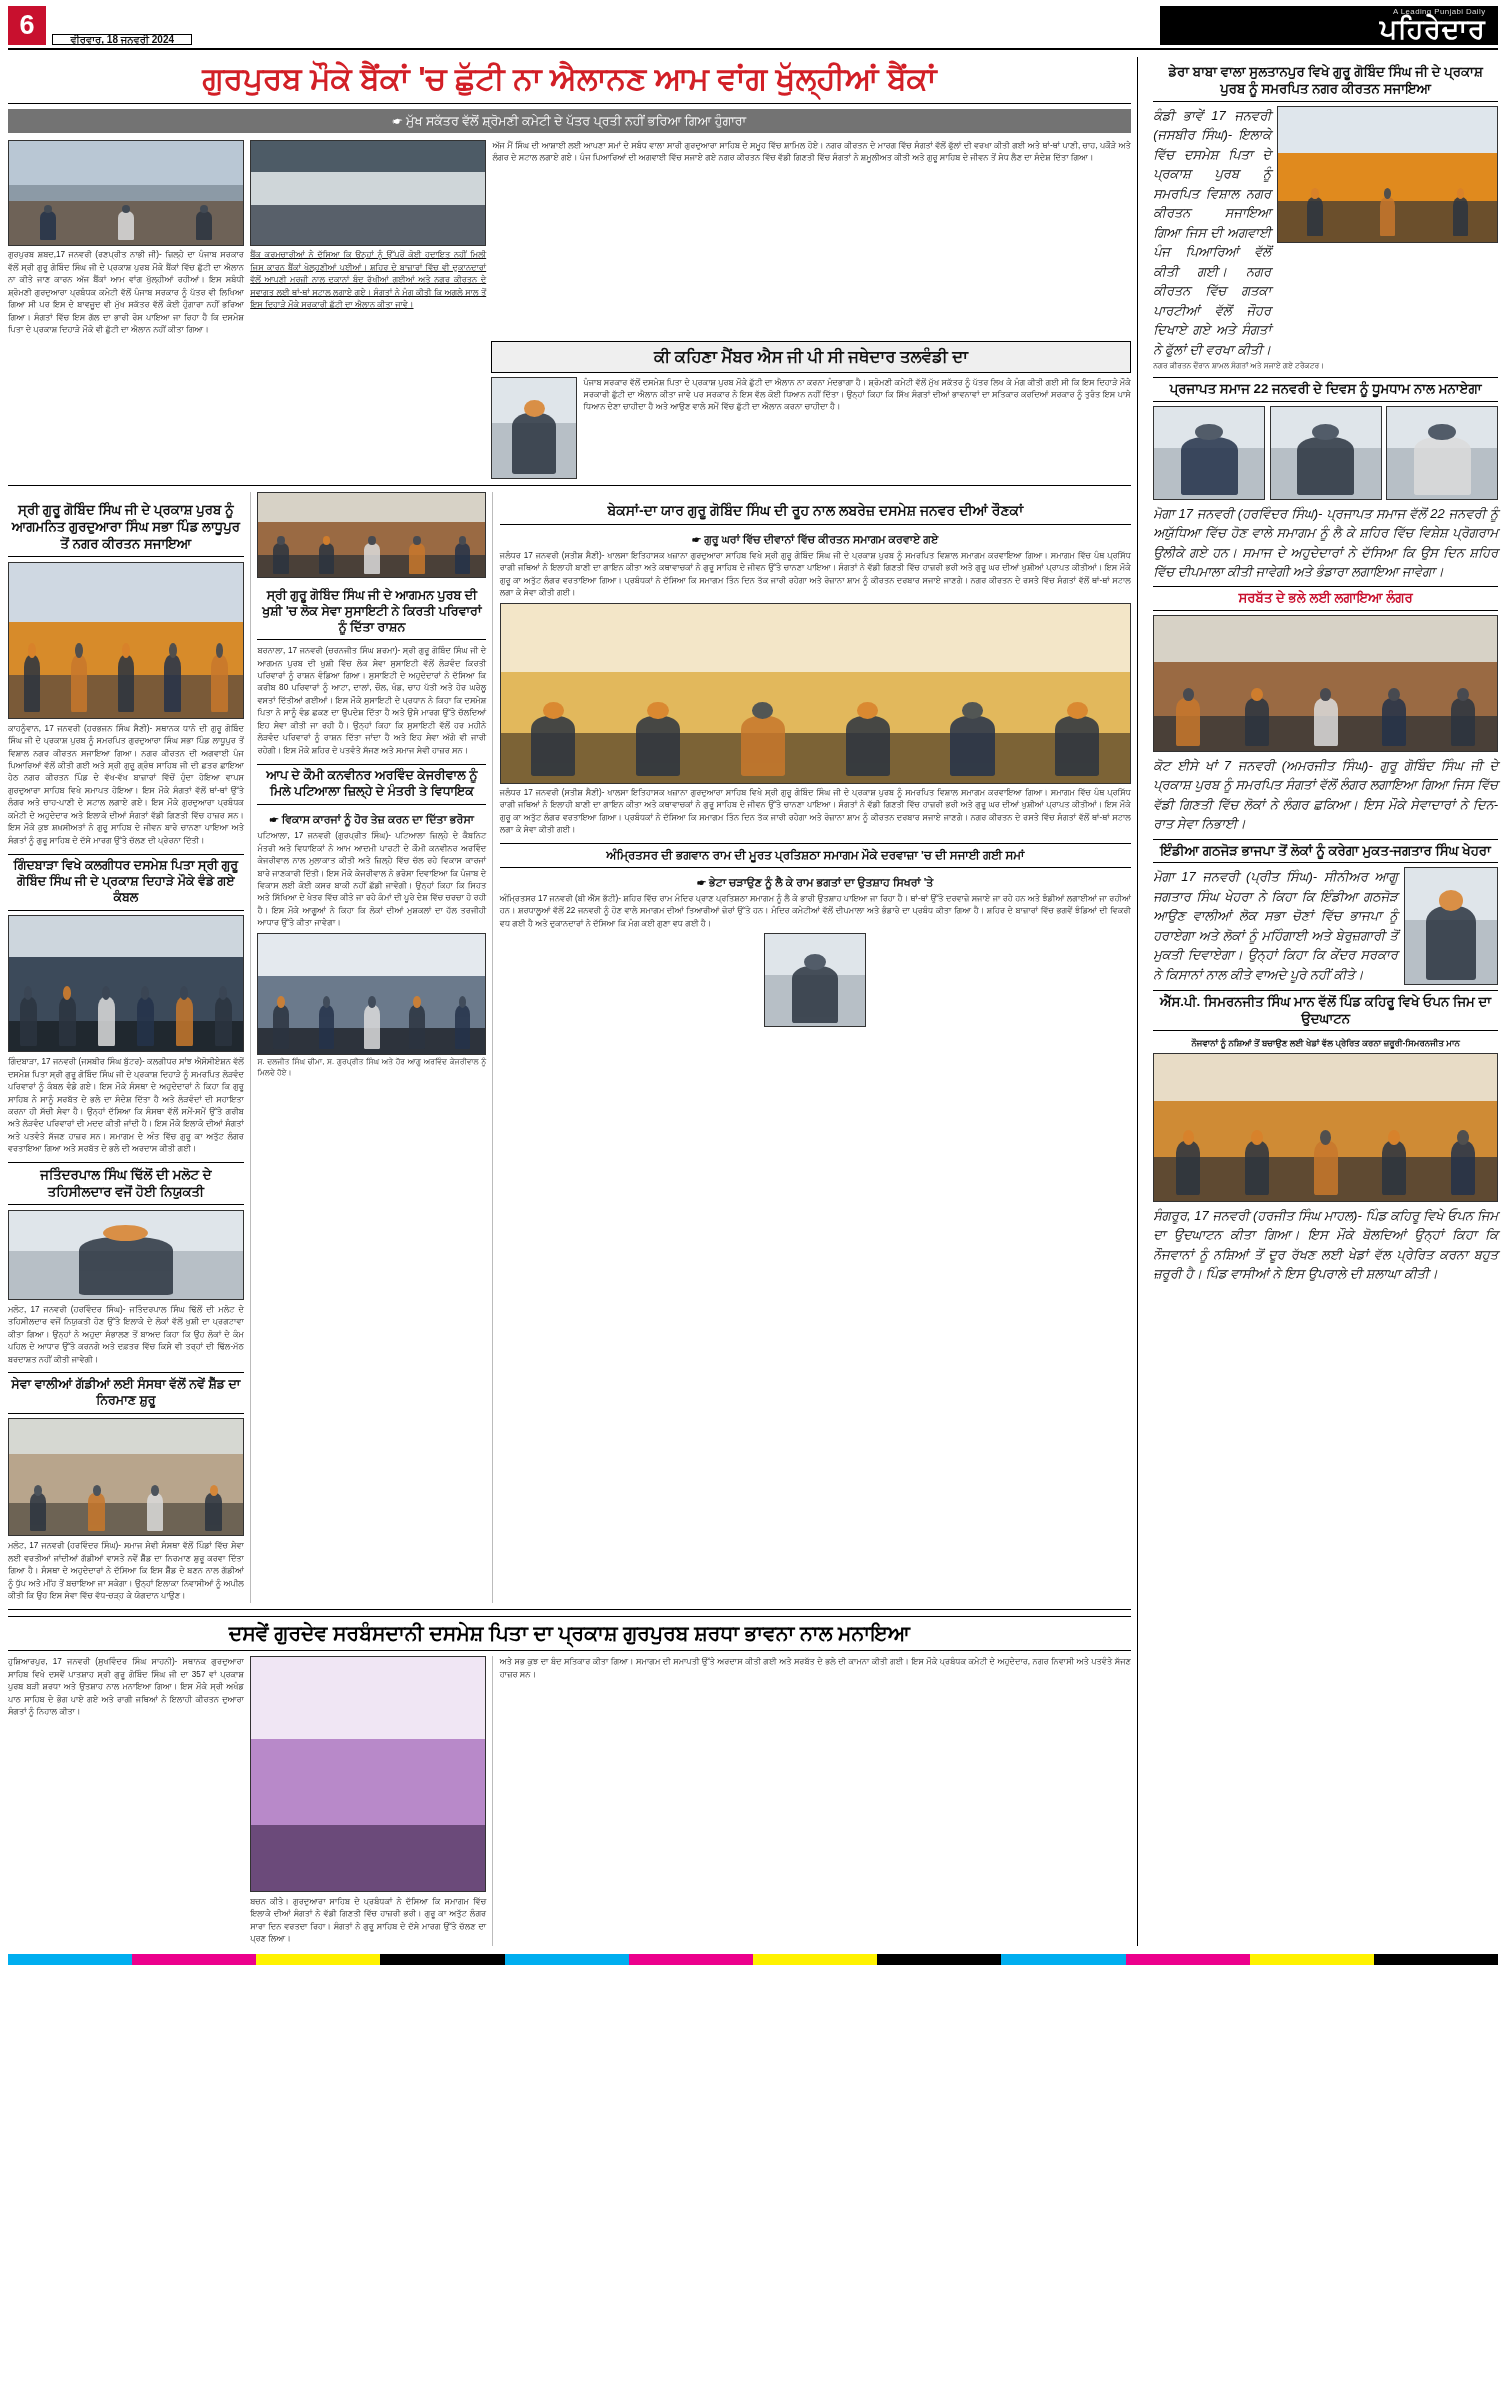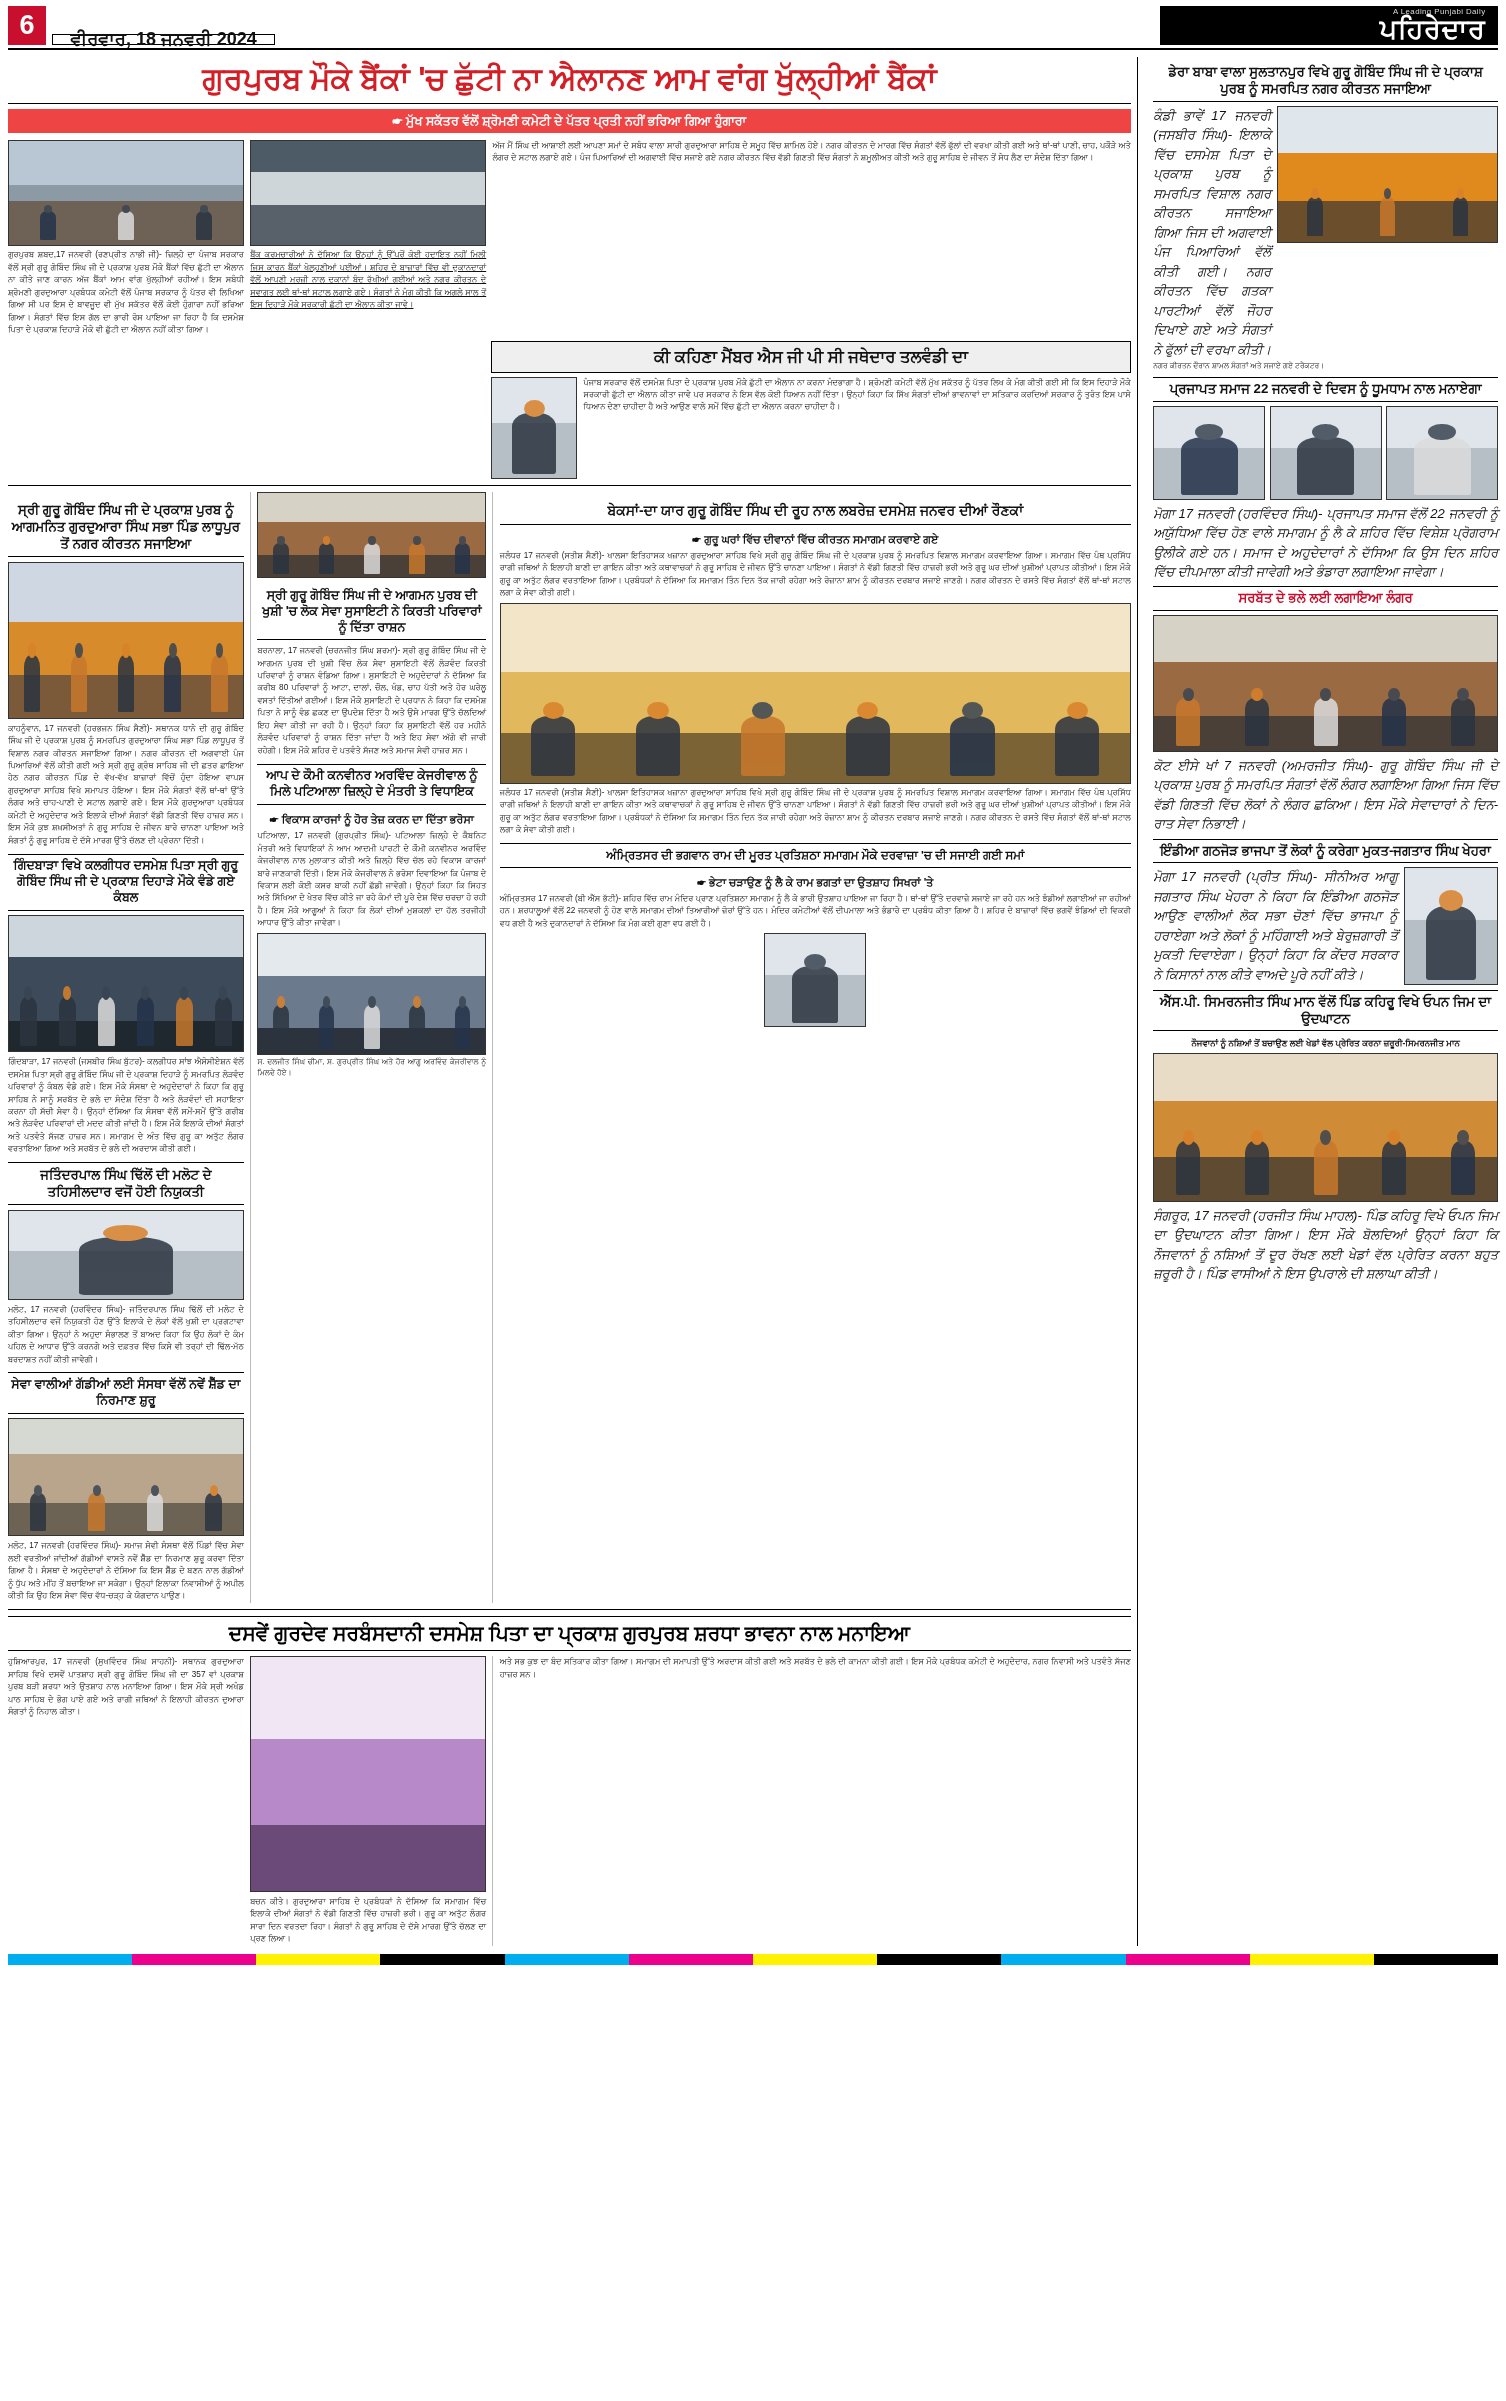--- a/index.html
+++ b/index.html
@@ -33,21 +33,21 @@
     font-size: 27px;
     font-weight: bold;
     display:flex; align-items:center; justify-content:center;
     line-height: 1;
   }
   .date-box {
     margin-left: 6.3px;
     border: 1.6px solid #000;
     padding: 3.1px 17.3px;
     display:flex; align-items:center;
-    font-size: 18px; font-weight: bold;
+    font-size: 10px; font-weight: bold;
     white-space: nowrap;
     margin-top: 28px;
   }
   .masthead-spacer { flex: 1; }
   .brand {
     background: #000;
     color: #fff;
     min-width: 338px;
     display: flex;
     flex-direction: column;
@@ -71,25 +71,25 @@
   .lead-head {
     font-size: 31px;
     font-weight: bold;
     text-align: center;
     color: #d21f26;
     line-height: 1.15;
     padding: 4.7px 0 6.3px 0;
     border-bottom: 0.8px solid #000;
   }
   .lead-sub {
-    background: #ef4444;
+    background: #737373;
     color: #fff;
     text-align: center;
     font-size: 12.6px;
-    font-weight: bold;
+    font-weight: normal;
     padding: 4.7px 3.1px;
     margin: 4.7px 0 6.3px 0;
   }
   .sec-head {
     font-size: 17.3px;
     font-weight: bold;
     color: #111;
     text-align: center;
     line-height: 1.25;
     border-top: 1.6px solid #000;

